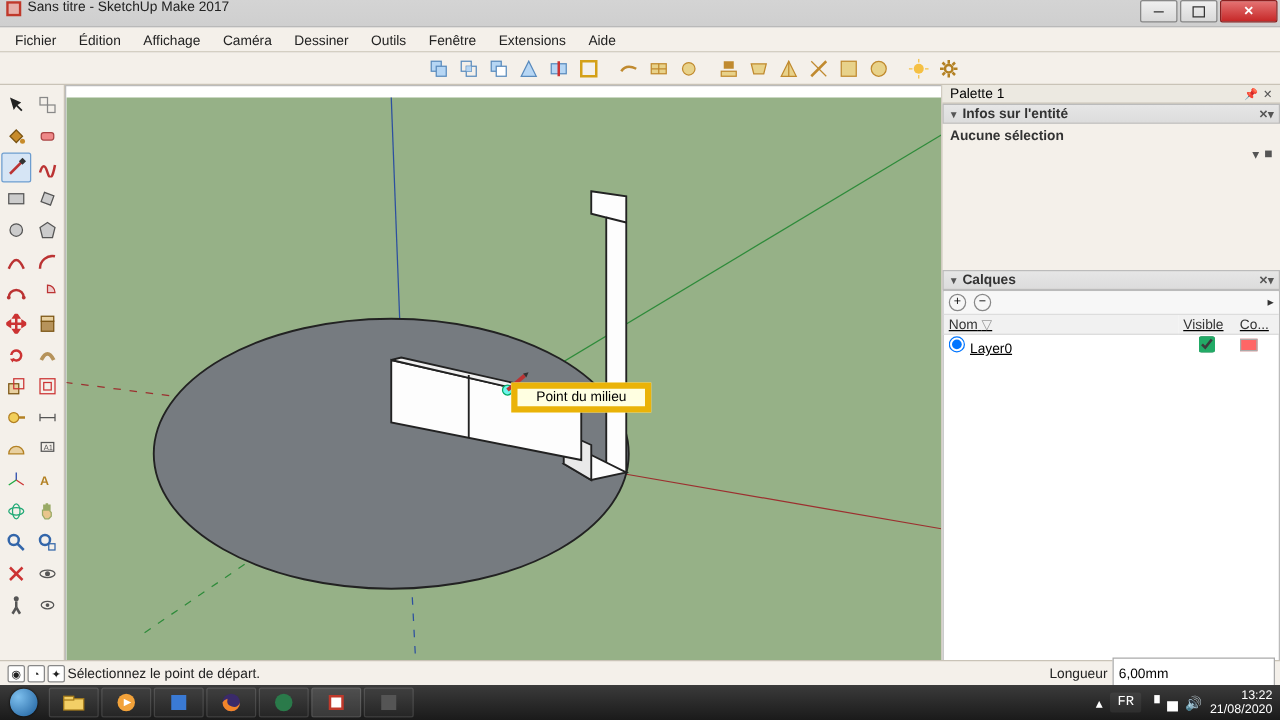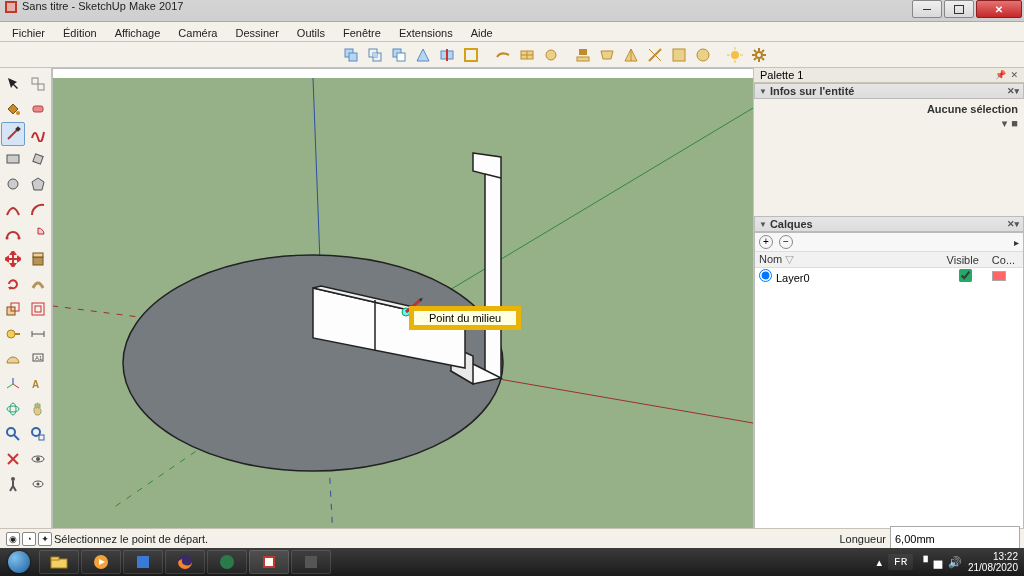--- a/index.html
+++ b/index.html
@@ -35,27 +35,27 @@
 
   .tooltip { position:absolute; background:#ffffe1; border:5px solid #eab308; padding:1px 15px; font-size:11px; color:#000; white-space:nowrap;}
 
   .right { position:absolute; right:0; top:68px; bottom:28px; width:271px; background:#f4f0ea; border-left:1px solid #c9c3b7; display:flex; flex-direction:column; font-size:11px;}
   .right .panel-tab { background:#ece9e1; border-bottom:1px solid #c9c3b7; padding:1px 6px; display:flex; align-items:center;}
   .right .panel-tab .pin { margin-left:auto; color:#555; font-size:9px;}
   .right .section-head { background:linear-gradient(#e6e6e6,#dcdcdc); border:1px solid #bbb; margin:0; padding:1px 4px; display:flex; align-items:center; font-weight:bold; color:#333;}
   .right .section-head::before { content:"▼"; font-size:8px; margin-right:3px; color:#555;}
   .right .section-head .x { margin-left:auto; font-size:9px; color:#555;}
   .right .entity-info { padding:4px 6px 8px 6px; color:#333;}
-  .right .entity-info .bold { font-weight:bold;text-align:right;}
+  .right .entity-info .bold { font-weight:bold;}
   .right .entity-info .row2 { display:flex; justify-content:flex-end; gap:4px; margin-top:2px; color:#555;}
   .right .layers-body { flex:1; background:#fff; border:1px solid #bbb; margin:0; display:flex; flex-direction:column;}
   .right .layers-ctrl { padding:2px 4px; display:flex; gap:6px; align-items:center; border-bottom:1px solid #ddd; background:#f7f7f7;}
   .right .layers-ctrl .plus,.right .layers-ctrl .minus{ width:14px;height:14px; border:1px solid #888; border-radius:50%; display:flex; align-items:center; justify-content:center; font-size:10px; line-height:1;}
   .right .layers-ctrl .menu-arrow{ margin-left:auto; font-size:10px; color:#333;}
-  .right .layers-body table { width:100%; border-collapse:collapse; font-size:11px;}
+  .right .layers-body table { width:100%; border-collapse:collapse; font-size:11px;text-decoration:underline;}
   .right .layers-body thead th { text-align:left; font-weight:normal; background:#f1f1f1; border-bottom:1px solid #ddd; padding:1px 4px; color:#333;}
   .right .layers-body thead th:nth-child(1){width:70%;}
   .right .layers-body td { padding:1px 4px;}
   .right .layers-body .swatch { width:14px; height:10px; background:#f66; display:inline-block; border:1px solid #aaa;}
   .right .layers-body input[type=radio]{margin-right:4px;}
   .right .layers-body .vis { text-align:center;}
   .right .layers-body .vis input{accent-color:#2a6;}
   .statusrow { position:absolute; left:0; right:0; bottom:28px; height:20px; background:#f4f0ea; border-top:1px solid #c9c3b7; display:flex; align-items:center; padding-left:54px; color:#222;}
   .statusrow .hint-icons { position:absolute; left:6px; display:flex; gap:2px;}
   .statusrow .hint-icons .dot{width:14px;height:14px;border:1px solid #888;border-radius:2px;display:flex;align-items:center;justify-content:center;font-size:9px;background:#fff;}

